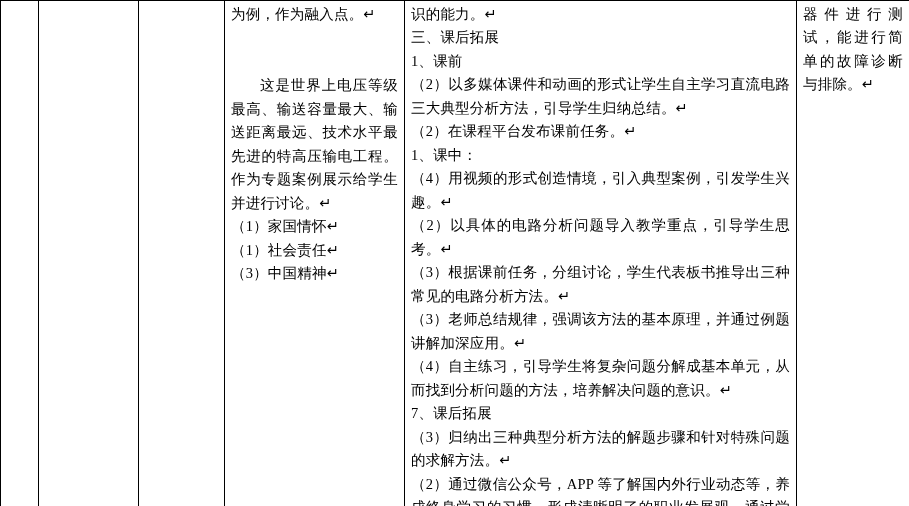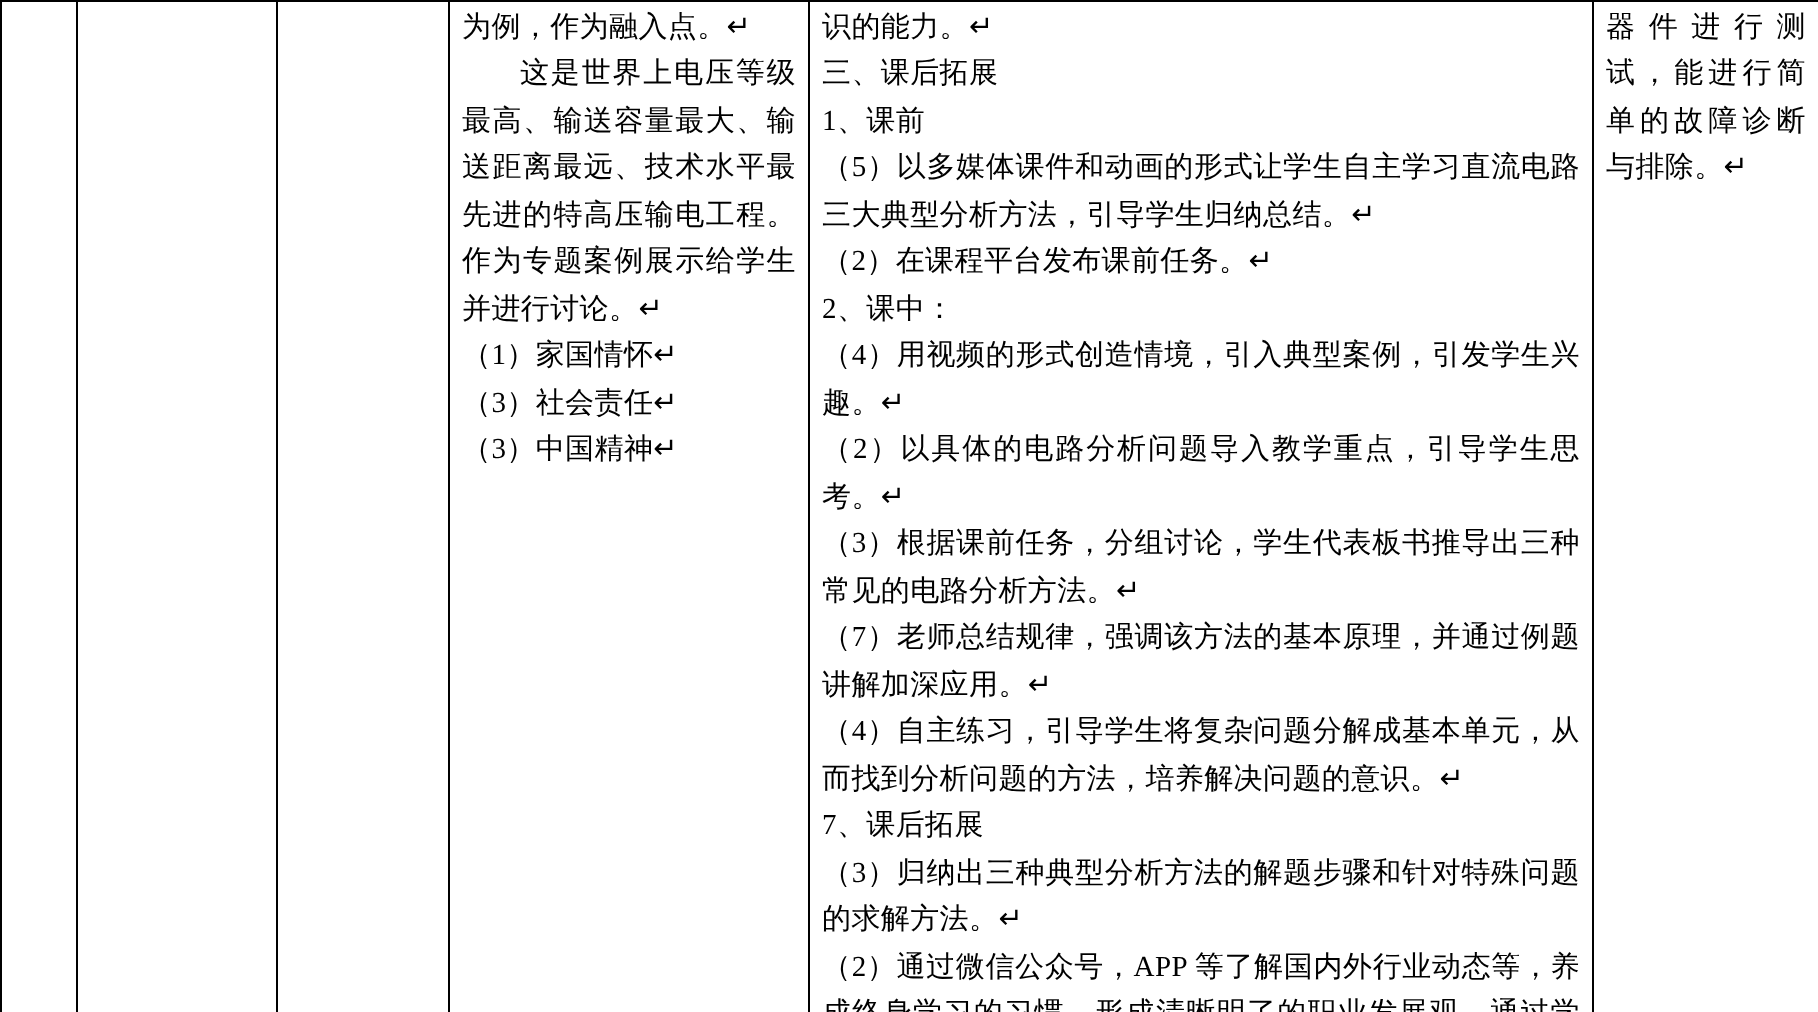--- a/index.html
+++ b/index.html
@@ -49,20 +49,21 @@
     line-height: 1.62;
     letter-spacing: 0.2px;
     text-align: justify;
     text-justify: inter-ideograph;
     margin: 0;
     white-space: pre-wrap;
     word-break: break-all;
   }
   .para.indent2 {
     text-indent: 2em;
+    margin-top: 48px;
   }
   .empty-cell {
     height: 100%;
   }
 </style>
 </head>
 <body>
 
 <div class="page">
   <table class="doc-table">
@@ -83,36 +84,36 @@
           <div class="cell-inner empty-cell"></div>
         </td>
         <td>
           <div class="cell-inner empty-cell"></div>
         </td>
         <td>
           <div class="cell-inner">
             <p class="para">为例，作为融入点。↵</p>
             <p class="para indent2">这是世界上电压等级最高、输送容量最大、输送距离最远、技术水平最先进的特高压输电工程。作为专题案例展示给学生并进行讨论。↵</p>
             <p class="para">（1）家国情怀↵</p>
-            <p class="para">（3）社会责任↵</p>
+            <p class="para">（1）社会责任↵</p>
             <p class="para">（3）中国精神↵</p>
           </div>
         </td>
         <td>
           <div class="cell-inner">
             <p class="para">识的能力。↵</p>
             <p class="para">三、课后拓展</p>
             <p class="para">1、课前</p>
-            <p class="para">（5）以多媒体课件和动画的形式让学生自主学习直流电路三大典型分析方法，引导学生归纳总结。↵</p>
+            <p class="para">（2）以多媒体课件和动画的形式让学生自主学习直流电路三大典型分析方法，引导学生归纳总结。↵</p>
             <p class="para">（2）在课程平台发布课前任务。↵</p>
-            <p class="para">2、课中：</p>
+            <p class="para">1、课中：</p>
             <p class="para">（4）用视频的形式创造情境，引入典型案例，引发学生兴趣。↵</p>
             <p class="para">（2）以具体的电路分析问题导入教学重点，引导学生思考。↵</p>
             <p class="para">（3）根据课前任务，分组讨论，学生代表板书推导出三种常见的电路分析方法。↵</p>
-            <p class="para">（7）老师总结规律，强调该方法的基本原理，并通过例题讲解加深应用。↵</p>
+            <p class="para">（3）老师总结规律，强调该方法的基本原理，并通过例题讲解加深应用。↵</p>
             <p class="para">（4）自主练习，引导学生将复杂问题分解成基本单元，从而找到分析问题的方法，培养解决问题的意识。↵</p>
             <p class="para">7、课后拓展</p>
             <p class="para">（3）归纳出三种典型分析方法的解题步骤和针对特殊问题的求解方法。↵</p>
             <p class="para">（2）通过微信公众号，APP 等了解国内外行业动态等，养成终身学习的习惯，形成清晰明了的职业发展观，通过学习具备不断适应发展的能力。↵</p>
           </div>
         </td>
         <td>
           <div class="cell-inner">
             <p class="para">器件进行测试，能进行简单的故障诊断与排除。↵</p>
           </div>

